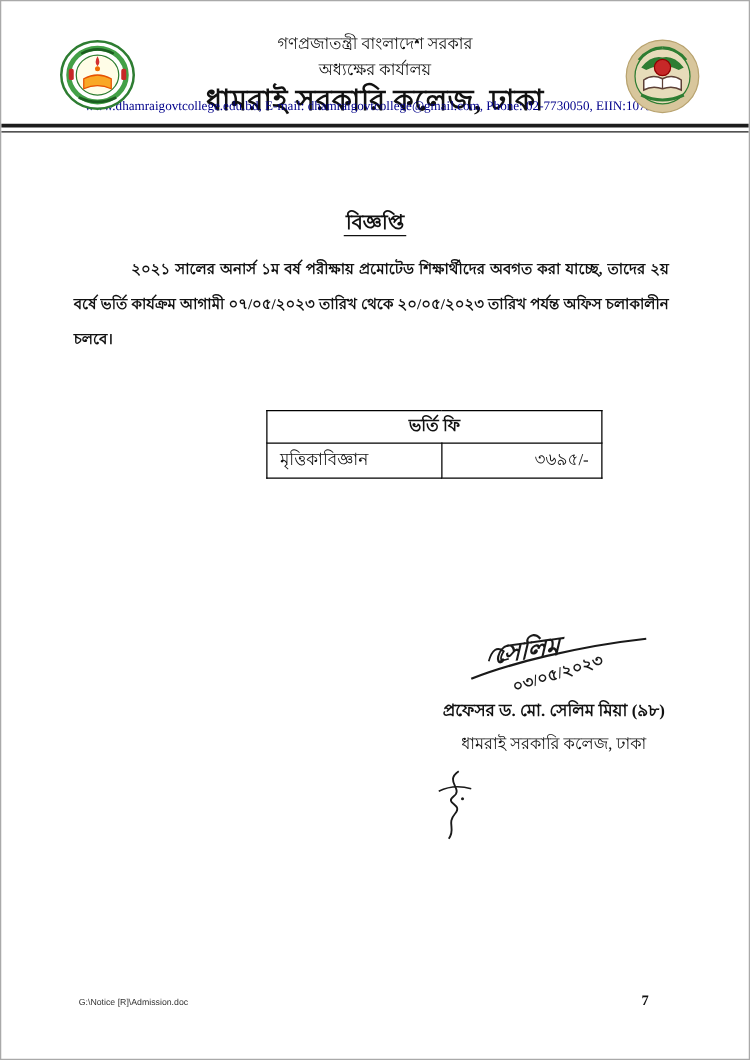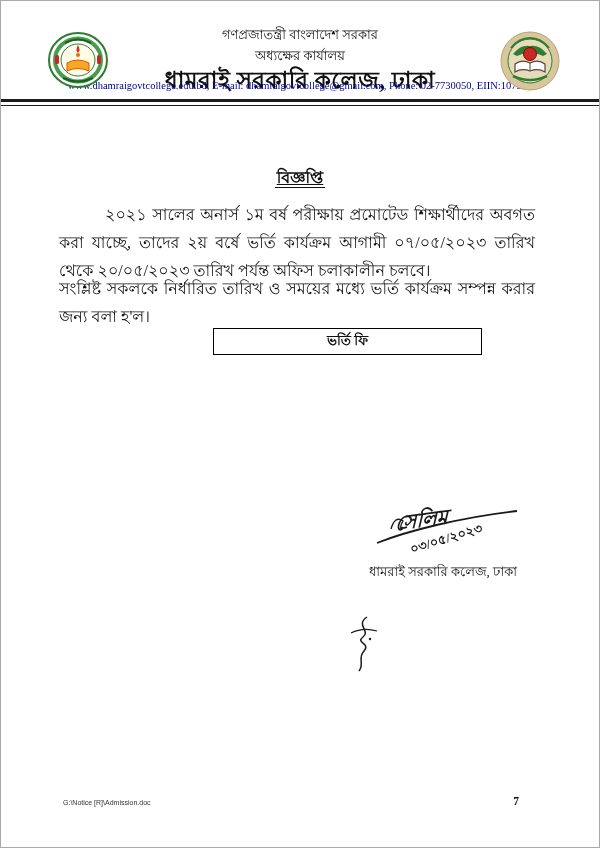--- a/index.html
+++ b/index.html
@@ -22,23 +22,23 @@
   .college-name { top:61px; font-size:23px; font-weight:bold; letter-spacing:0.5px; }
   .contact-line { top:79px; font-size:10.5px; color:#00008B;font-family:Liberation Serif, serif; }
   .logo-left { left:46px; top:30px; }
   .logo-right { right:38px; top:29px; }
   .double-rule { top:98px; left:0; right:0; height:3px;
     border-top:3px solid #1c1c1c; border-bottom:1.5px solid #1c1c1c; }
 
   .date-line { top:106px; right:58px; font-size:13.5px; }
 
   .notice-title { top:164px; font-size:16px; font-weight:bold; }
-  .notice-title span { border-bottom:1.5px solid #111; padding:0 2px 1px 2px;text-decoration:underline; }
+  .notice-title span { border-bottom:1.5px solid #111; padding:0 2px 1px 2px; }
 
-  .para { left:58px; right:64px; font-size:16px; line-height:28px; text-align:justify; }
+  .para { left:58px; right:64px; font-size:12px; line-height:28px; text-align:justify;font-weight:bold; }
   .para1 { top:200px; text-indent:46px; }
   .para2 { top:274px; }
   .note  { top:422px; left:58px; right:56px; font-size:13.5px; }
 
   
   .fee-table { position:absolute; top:327px; left:178px; border-collapse:collapse;margin-left:34px; }
   .fee-table th, .fee-table td { border:1.5px solid #000; font-size:13.5px; font-weight:normal; }
   .fee-table th { width:265px; height:23px; text-align:center; font-weight:bold; }
   .fee-table td { height:27px; padding:0 10px; }
   .fee-table td.dept { width:118px; text-align:left; }
@@ -106,43 +106,47 @@
   </div>
 
   <div class="abs double-rule"></div>
 
 
   <div class="abs center notice-title">
     <span>বিজ্ঞপ্তি</span>
   </div>
 
   <div class="abs para para1">২০২১ সালের অনার্স ১ম বর্ষ পরীক্ষায় প্রমোটেড শিক্ষার্থীদের অবগত করা যাচ্ছে, তাদের ২য় বর্ষে ভর্তি কার্যক্রম আগামী ০৭/০৫/২০২৩ তারিখ থেকে ২০/০৫/২০২৩ তারিখ পর্যন্ত অফিস চলাকালীন চলবে।</div>
-  <div class="abs para para2">সংশ্লিষ্ট সকলকে নির্ধারিত তারিখ ও সময়ের মধ্যে ভর্তি কার্যক্রম সম্পন্ন করার জন্য বলা হ'ল।</div>
 
   <table class="fee-table">
     <thead>
       <tr>
         <th colspan="2">ভর্তি ফি</th>
       </tr>
     </thead>
     <tbody>
+      <tr>
+        <td class="dept">মৃত্তিকাবিজ্ঞান</td>
+        <td class="fee">৩৬৯৫/-</td>
+      </tr>
     </tbody>
   </table>
 
 
   <div class="abs sig-hand">
     <svg width="170" height="62" viewBox="0 0 170 62" style="position:absolute;left:0;top:0;">
       <path d="M10 44 C 40 32, 95 18, 150 12" fill="none" stroke="#1a1a1a" stroke-width="1.8"></path>
       <path d="M24 30 q 4 -14 12 -8 q -6 10 4 6" fill="none" stroke="#1a1a1a" stroke-width="1.4"></path>
     </svg>
     <div class="sig-hand-name">সেলিম</div>
     <div class="sig-hand-date">০৩/০৫/২০২৩</div>
   </div>
 
   <div class="abs signatory">
+    <div class="sig-name">প্রফেসর ড. মো. সেলিম মিয়া (৯৮)</div>
     <div class="sig-inst">ধামরাই সরকারি কলেজ, ঢাকা</div>
   </div>
 
   <div class="abs squiggle2">
     <svg width="52" height="62" viewBox="0 0 52 62">
       <path d="M30 4 C 18 12, 34 18, 26 24 C 18 30, 34 30, 27 38 C 20 46, 28 50, 22 58" fill="none" stroke="#1a1a1a" stroke-width="1.5"></path>
       <circle cx="33" cy="26" r="1.2" fill="#1a1a1a"></circle>
       <path d="M14 20 Q 26 14 40 18" fill="none" stroke="#1a1a1a" stroke-width="1.2"></path>
     </svg>
   </div>

